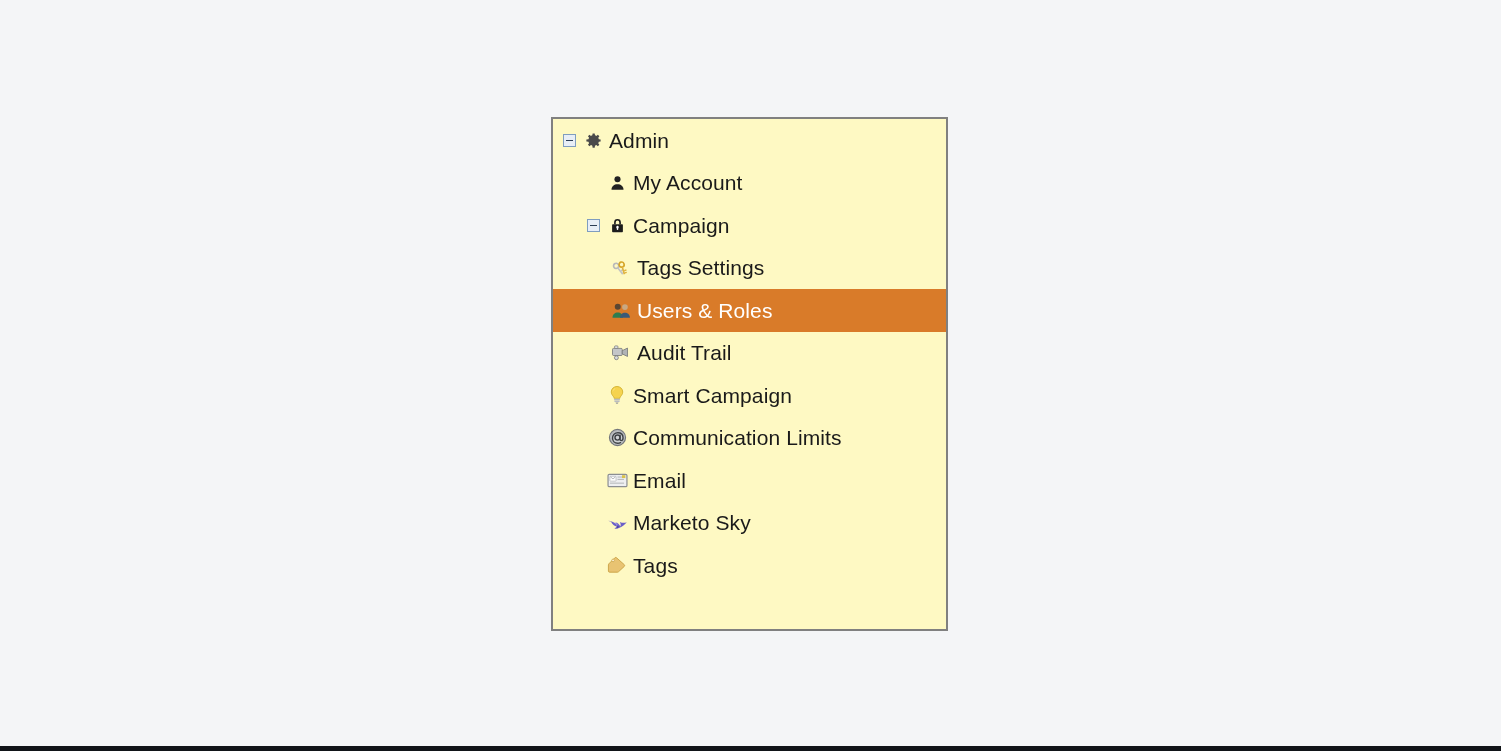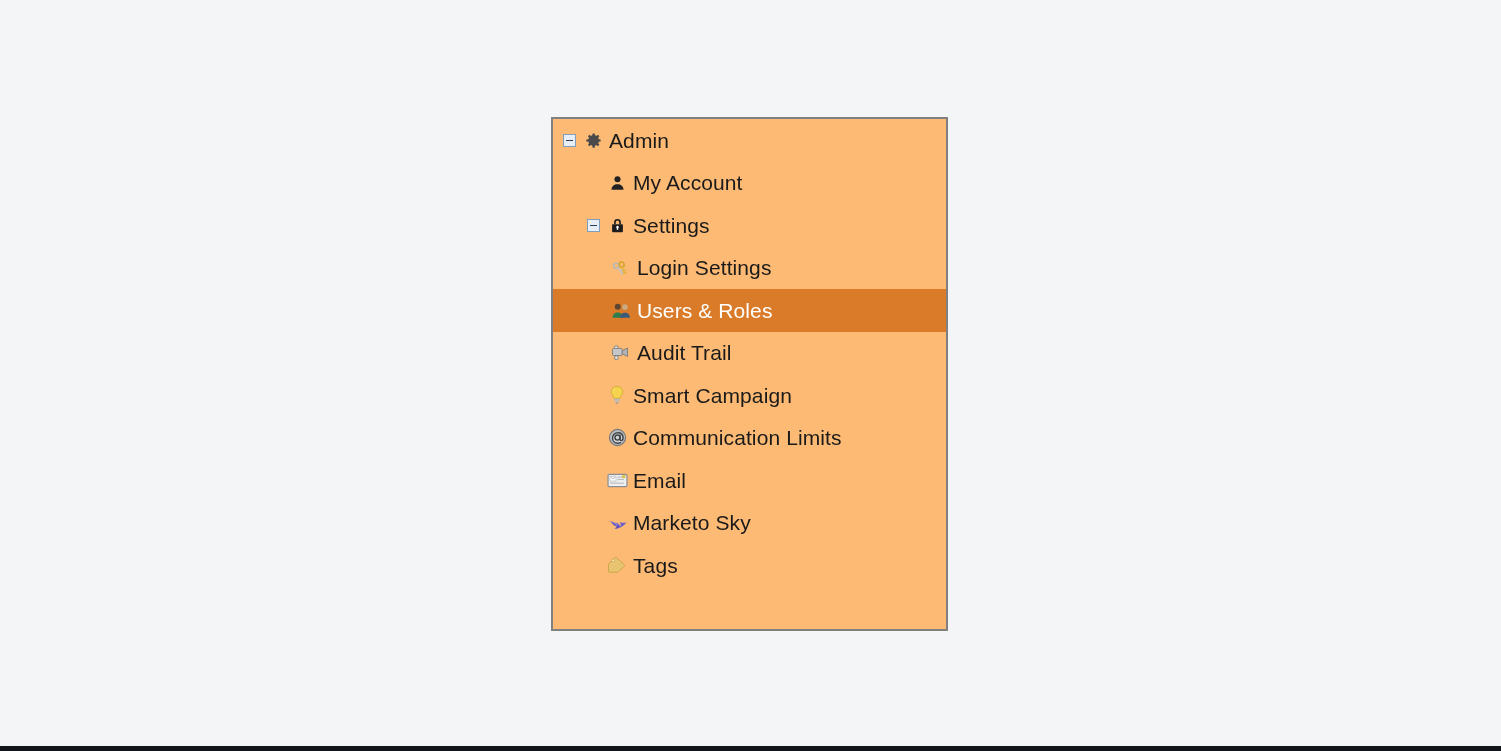--- a/index.html
+++ b/index.html
@@ -26,21 +26,21 @@
     background: #111418;
   }
 
   
   #admin-tree-panel {
     position: absolute;
     left: 551px;
     top: 117px;
     width: 397px;
     height: 514px;
-    background: #fdba74;
+    background: #fef9c3;
     border: 2px solid #808080;
     box-sizing: border-box;
     overflow: hidden;
   }
 
   .tree-list {
     list-style: none;
     margin: 0;
     padding: 0;
   }
@@ -138,40 +138,40 @@
       <li class="tree-row lvl-1">
         <span class="toggle-box"></span>
         <span class="row-icon">
           <svg width="17" height="19" viewBox="0 0 24 24">
             <path fill="#1c1c1c" d="M7.2 10.2V7.6a4.8 4.8 0 0 1 9.6 0v2.6h-2.3V7.6a2.5 2.5 0 0 0-5 0v2.6z"></path>
             <rect x="4.4" y="10.2" width="15.2" height="11.4" rx="1.1" fill="#1c1c1c"></rect>
             <rect x="10.9" y="13.6" width="2.2" height="4.7" rx="1.1" fill="#ffffff"></rect>
             <circle cx="12" cy="14.1" r="1.7" fill="#ffffff"></circle>
           </svg>
         </span>
-        <span class="row-label">Settings</span>
+        <span class="row-label">Campaign</span>
       </li>
       <li class="tree-row lvl-2">
         <span class="row-icon">
           <svg width="19" height="19" viewBox="0 0 24 24">
             <g transform="rotate(-38 12 12)">
               <circle cx="8" cy="6.2" r="3.3" fill="none" stroke="#b9b9b9" stroke-width="2.1"></circle>
               <rect x="7" y="8.6" width="2" height="11" fill="#c2c2c2"></rect>
               <rect x="9" y="14.2" width="3.2" height="1.9" fill="#c2c2c2"></rect>
               <rect x="9" y="17.4" width="2.6" height="1.9" fill="#c2c2c2"></rect>
             </g>
             <g transform="rotate(-16 14 13)">
               <circle cx="13.5" cy="8" r="3.2" fill="none" stroke="#d6a62b" stroke-width="2.1"></circle>
               <rect x="12.5" y="10.3" width="2" height="10.4" fill="#e0b23c"></rect>
               <rect x="14.5" y="15.3" width="3" height="1.8" fill="#e0b23c"></rect>
               <rect x="14.5" y="18.3" width="2.5" height="1.8" fill="#e0b23c"></rect>
             </g>
           </svg>
         </span>
-        <span class="row-label">Login Settings</span>
+        <span class="row-label">Tags Settings</span>
       </li>
       <li class="tree-row lvl-2 selected" aria-selected="true">
         <span class="row-icon">
           <svg width="21" height="19" viewBox="0 0 28 24">
             <circle cx="9" cy="7" r="4" fill="#5a4632"></circle>
             <path fill="#2e7d4f" d="M2 21.5c0-4.3 3.2-6.9 7-6.9s7 2.6 7 6.9z"></path>
             <circle cx="18.6" cy="7.4" r="3.8" fill="#c9a882"></circle>
             <path fill="#3b5a78" d="M12 21.5c0-4.1 3-6.6 6.6-6.6s6.6 2.5 6.6 6.6z"></path>
           </svg>
         </span>

